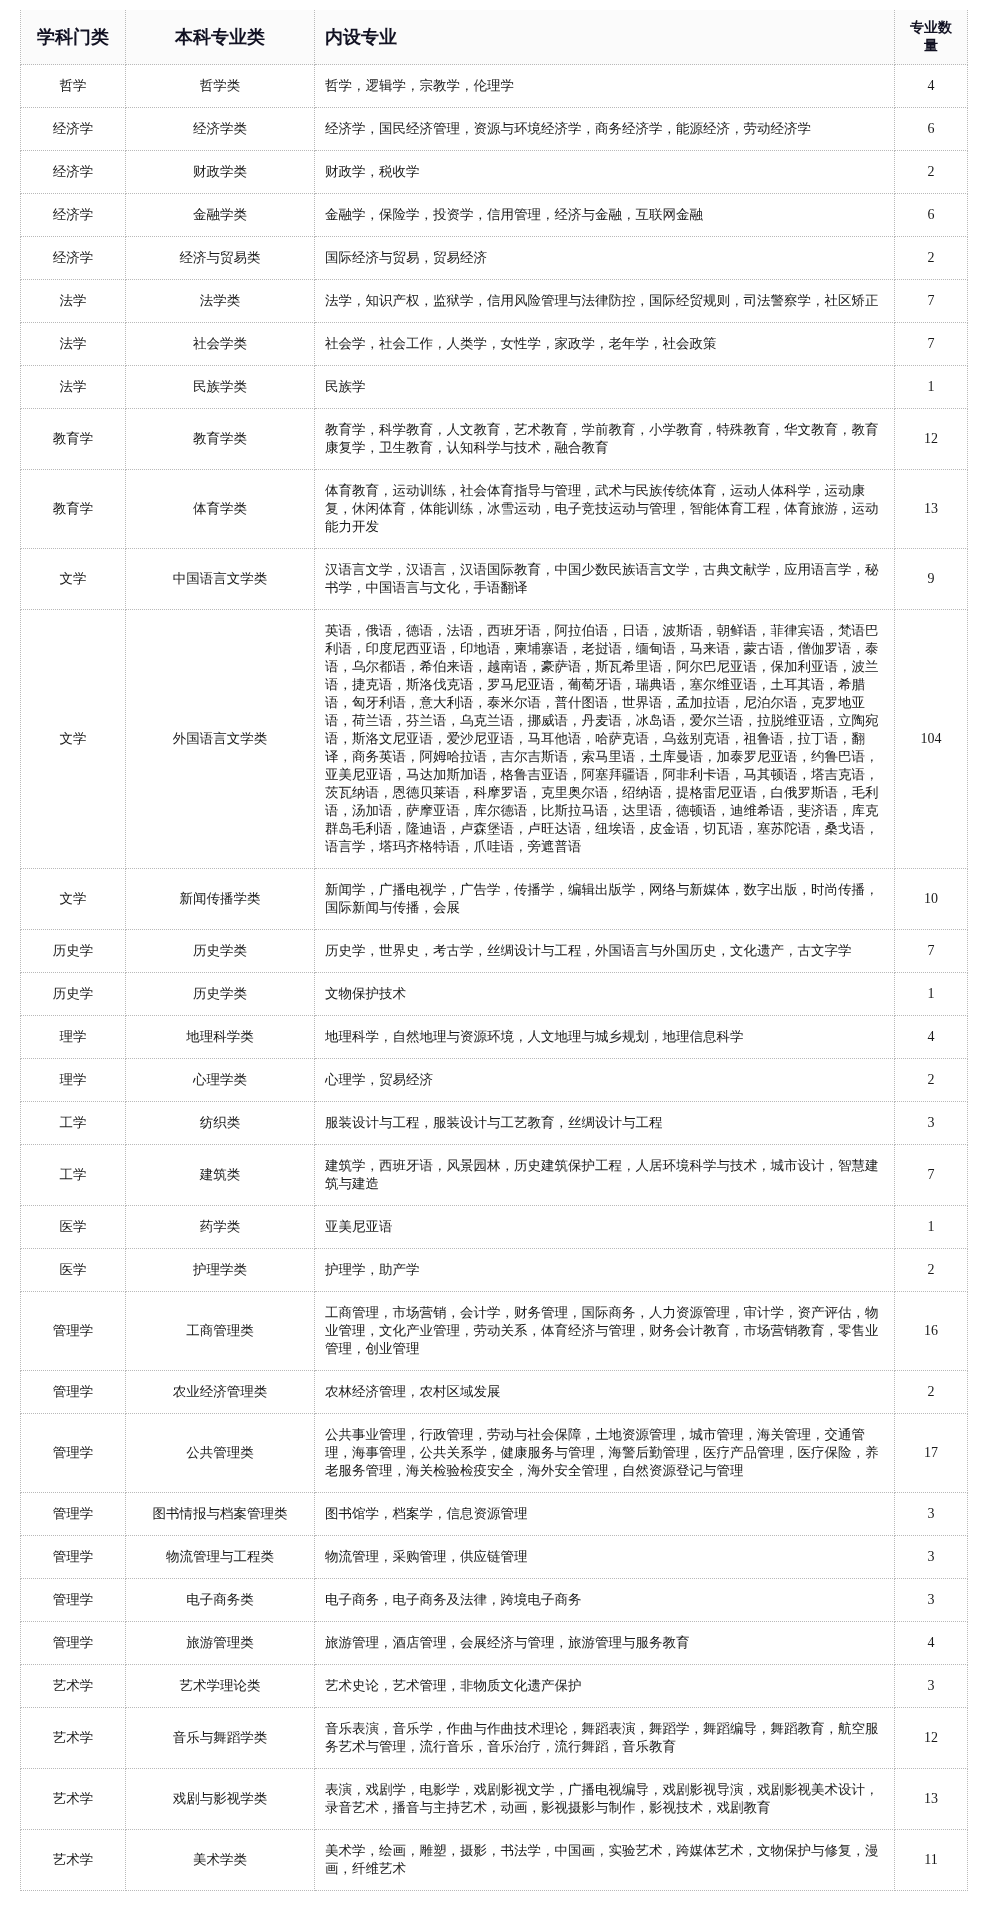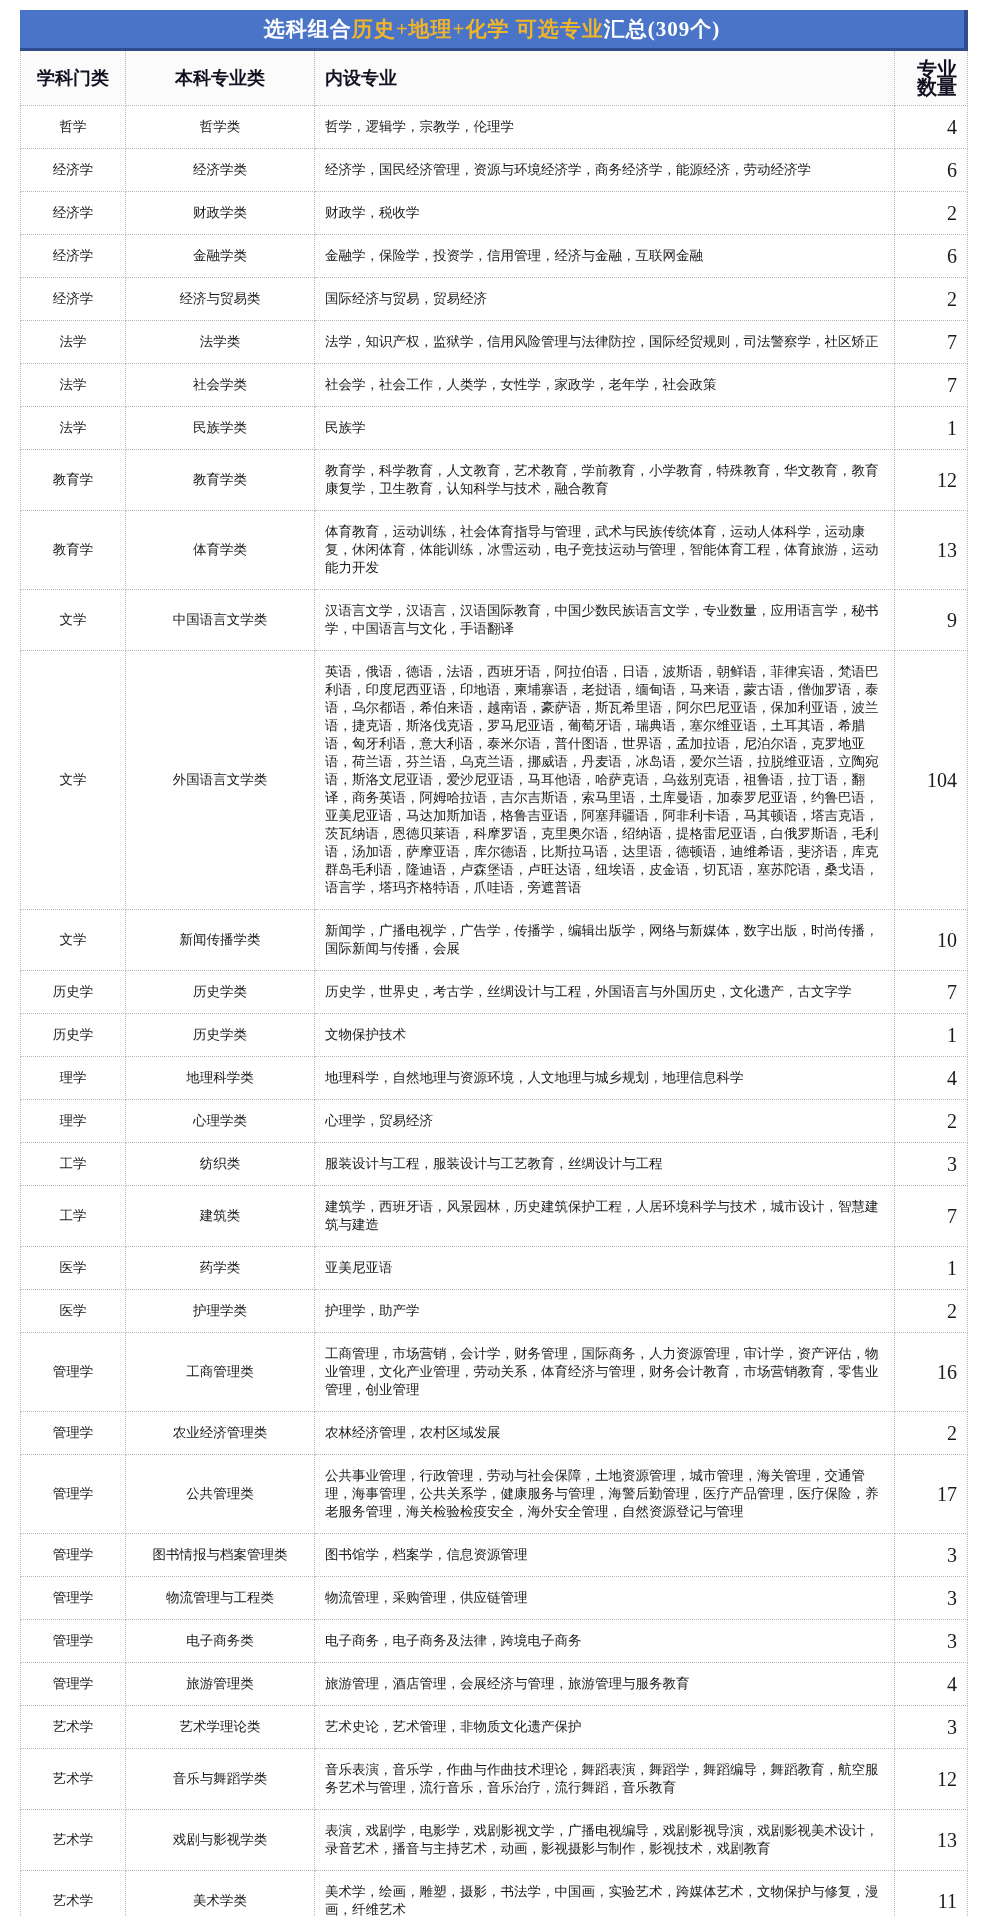--- a/index.html
+++ b/index.html
@@ -41,28 +41,27 @@
     font-size: 18px;
     font-weight: bold;
     background: #fbfbfb;
     padding: 9px 10px;
     border-top: none;
     color: #111122;
   }
   .col1 { width: 84px;  text-align: center; }
   .col2 { width: 168px; text-align: center; }
   .col3 { text-align: left; }
-  .col4 { width: 52px;  text-align: right; font-size: 20px; }
+  .col4 { width: 52px;  text-align: center; font-size: 14px; }
   thead .col3 { text-align: left; }
 </style>
 </head>
 <body>
 
 <div class="page">
-  <div class="title-bar" id="title-bar"><span style="color: rgb(255, 255, 255);">选科组合</span><span style="color: rgb(240, 180, 41);">历史+地理+化学 可选专业</span><span style="color: rgb(255, 255, 255);">汇总(309个)</span></div>
   <table>
     <thead>
       <tr id="header-row">
           <th class="col1">学科门类</th>
           <th class="col2">本科专业类</th>
           <th class="col3">内设专业</th>
           <th class="col4">专业数量</th>
         </tr>
     </thead>
     <tbody id="table-body">
@@ -122,21 +121,21 @@
         </tr>
         <tr>
           <td class="col1">教育学</td>
           <td class="col2">体育学类</td>
           <td class="col3">体育教育，运动训练，社会体育指导与管理，武术与民族传统体育，运动人体科学，运动康复，休闲体育，体能训练，冰雪运动，电子竞技运动与管理，智能体育工程，体育旅游，运动能力开发</td>
           <td class="col4">13</td>
         </tr>
         <tr>
           <td class="col1">文学</td>
           <td class="col2">中国语言文学类</td>
-          <td class="col3">汉语言文学，汉语言，汉语国际教育，中国少数民族语言文学，专业数量，应用语言学，秘书学，中国语言与文化，手语翻译</td>
+          <td class="col3">汉语言文学，汉语言，汉语国际教育，中国少数民族语言文学，古典文献学，应用语言学，秘书学，中国语言与文化，手语翻译</td>
           <td class="col4">9</td>
         </tr>
         <tr>
           <td class="col1">文学</td>
           <td class="col2">外国语言文学类</td>
           <td class="col3">英语，俄语，德语，法语，西班牙语，阿拉伯语，日语，波斯语，朝鲜语，菲律宾语，梵语巴利语，印度尼西亚语，印地语，柬埔寨语，老挝语，缅甸语，马来语，蒙古语，僧伽罗语，泰语，乌尔都语，希伯来语，越南语，豪萨语，斯瓦希里语，阿尔巴尼亚语，保加利亚语，波兰语，捷克语，斯洛伐克语，罗马尼亚语，葡萄牙语，瑞典语，塞尔维亚语，土耳其语，希腊语，匈牙利语，意大利语，泰米尔语，普什图语，世界语，孟加拉语，尼泊尔语，克罗地亚语，荷兰语，芬兰语，乌克兰语，挪威语，丹麦语，冰岛语，爱尔兰语，拉脱维亚语，立陶宛语，斯洛文尼亚语，爱沙尼亚语，马耳他语，哈萨克语，乌兹别克语，祖鲁语，拉丁语，翻译，商务英语，阿姆哈拉语，吉尔吉斯语，索马里语，土库曼语，加泰罗尼亚语，约鲁巴语，亚美尼亚语，马达加斯加语，格鲁吉亚语，阿塞拜疆语，阿非利卡语，马其顿语，塔吉克语，茨瓦纳语，恩德贝莱语，科摩罗语，克里奥尔语，绍纳语，提格雷尼亚语，白俄罗斯语，毛利语，汤加语，萨摩亚语，库尔德语，比斯拉马语，达里语，德顿语，迪维希语，斐济语，库克群岛毛利语，隆迪语，卢森堡语，卢旺达语，纽埃语，皮金语，切瓦语，塞苏陀语，桑戈语，语言学，塔玛齐格特语，爪哇语，旁遮普语</td>
           <td class="col4">104</td>
         </tr>
         <tr>
           <td class="col1">文学</td>

